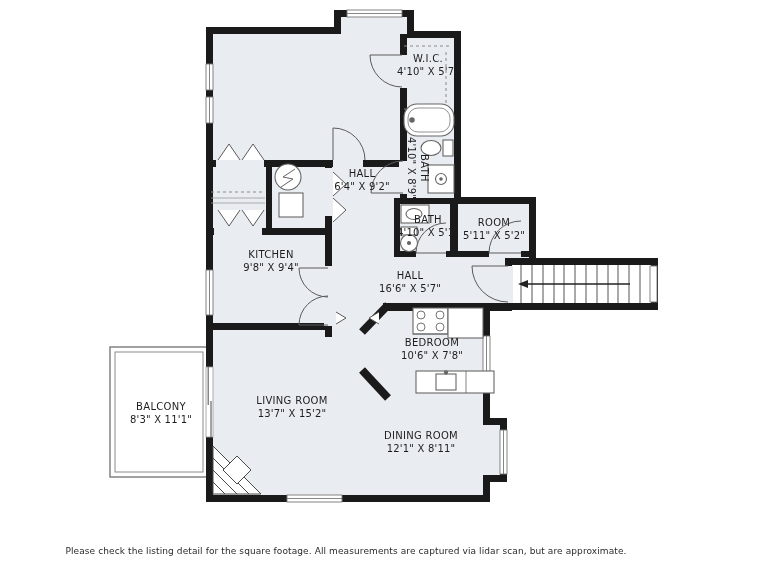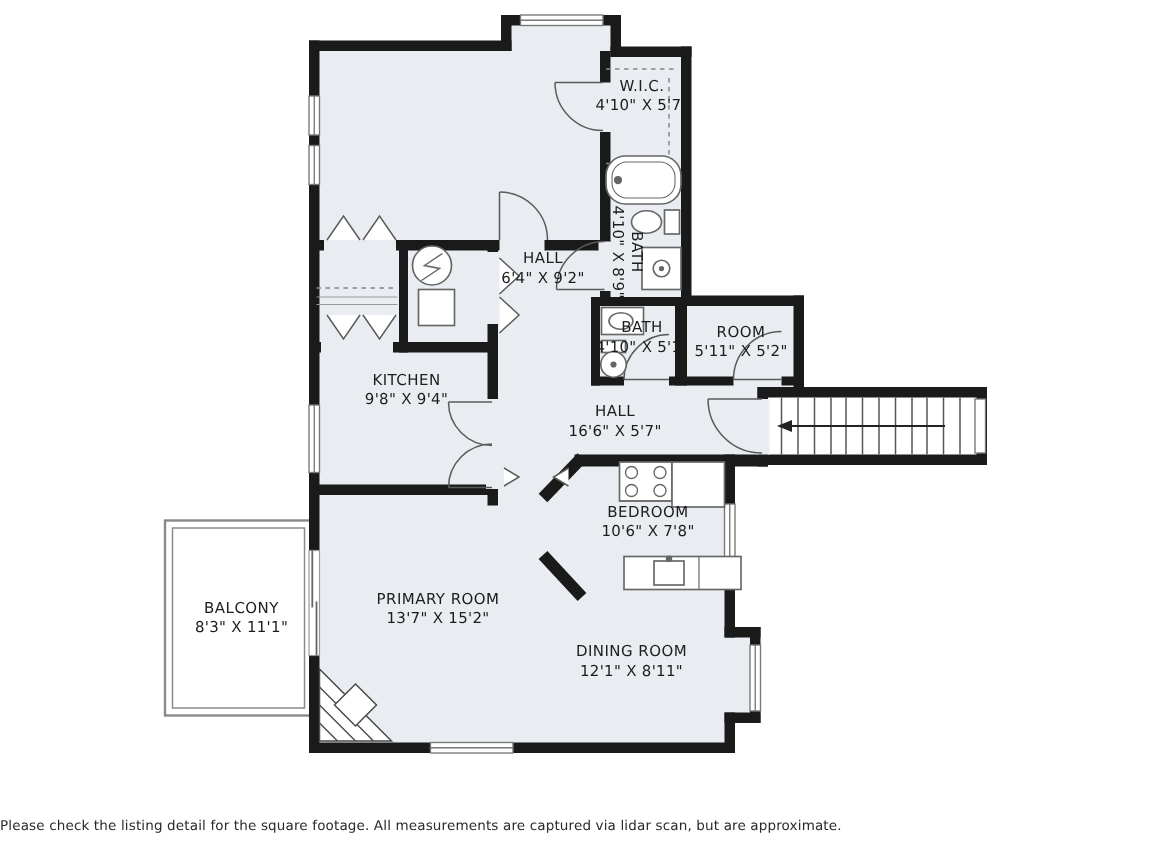--- a/index.html
+++ b/index.html
@@ -3,21 +3,21 @@
 <meta charset="utf-8">
 <style>
   html,body{margin:0;padding:0;background:#fff;}
   .stage{position:relative;width:768px;height:576px;background:#ffffff;overflow:hidden;
          font-family:"DejaVu Sans","Liberation Sans",sans-serif;}
   .plan-svg{position:absolute;left:0;top:0;}
   .lbl{position:absolute;transform:translate(-50%,-50%);text-align:center;
        color:#1d1d1d;font-size:10px;line-height:1.25;letter-spacing:.3px;white-space:nowrap;}
   .lbl .dims{letter-spacing:.2px;}
   .lbl.rot{transform:translate(-50%,-50%) rotate(90deg);}
-  .footer-disclaimer{position:absolute;left:0;top:546px;width:692px;text-align:left;
+  .footer-disclaimer{position:absolute;left:0;top:546px;width:692px;text-align:center;
        font-size:9px;color:#2a2a2a;letter-spacing:.1px;}
   .logo{position:absolute;left:22px;top:522px;width:100px;height:40px;}
 </style>
 </head>
 <body>
 
 <div class="stage">
 
 <svg class="plan-svg" width="768" height="576" viewBox="0 0 768 576">
 
@@ -236,21 +236,21 @@
 </div>
 <div class="lbl" style="left:410px;top:282px">
   <div>HALL</div>
   <div class="dims">16'6" X 5'7"</div>
 </div>
 <div class="lbl" style="left:432px;top:349px">
   <div>BEDROOM</div>
   <div class="dims">10'6" X 7'8"</div>
 </div>
 <div class="lbl" style="left:292px;top:407px">
-  <div>PRIMARY ROOM</div>
+  <div>LIVING ROOM</div>
   <div class="dims">13'7" X 15'2"</div>
 </div>
 <div class="lbl" style="left:421px;top:442px">
   <div>DINING ROOM</div>
   <div class="dims">12'1" X 8'11"</div>
 </div>
 <div class="lbl" style="left:161px;top:413px">
   <div>BALCONY</div>
   <div class="dims">8'3" X 11'1"</div>
 </div>

